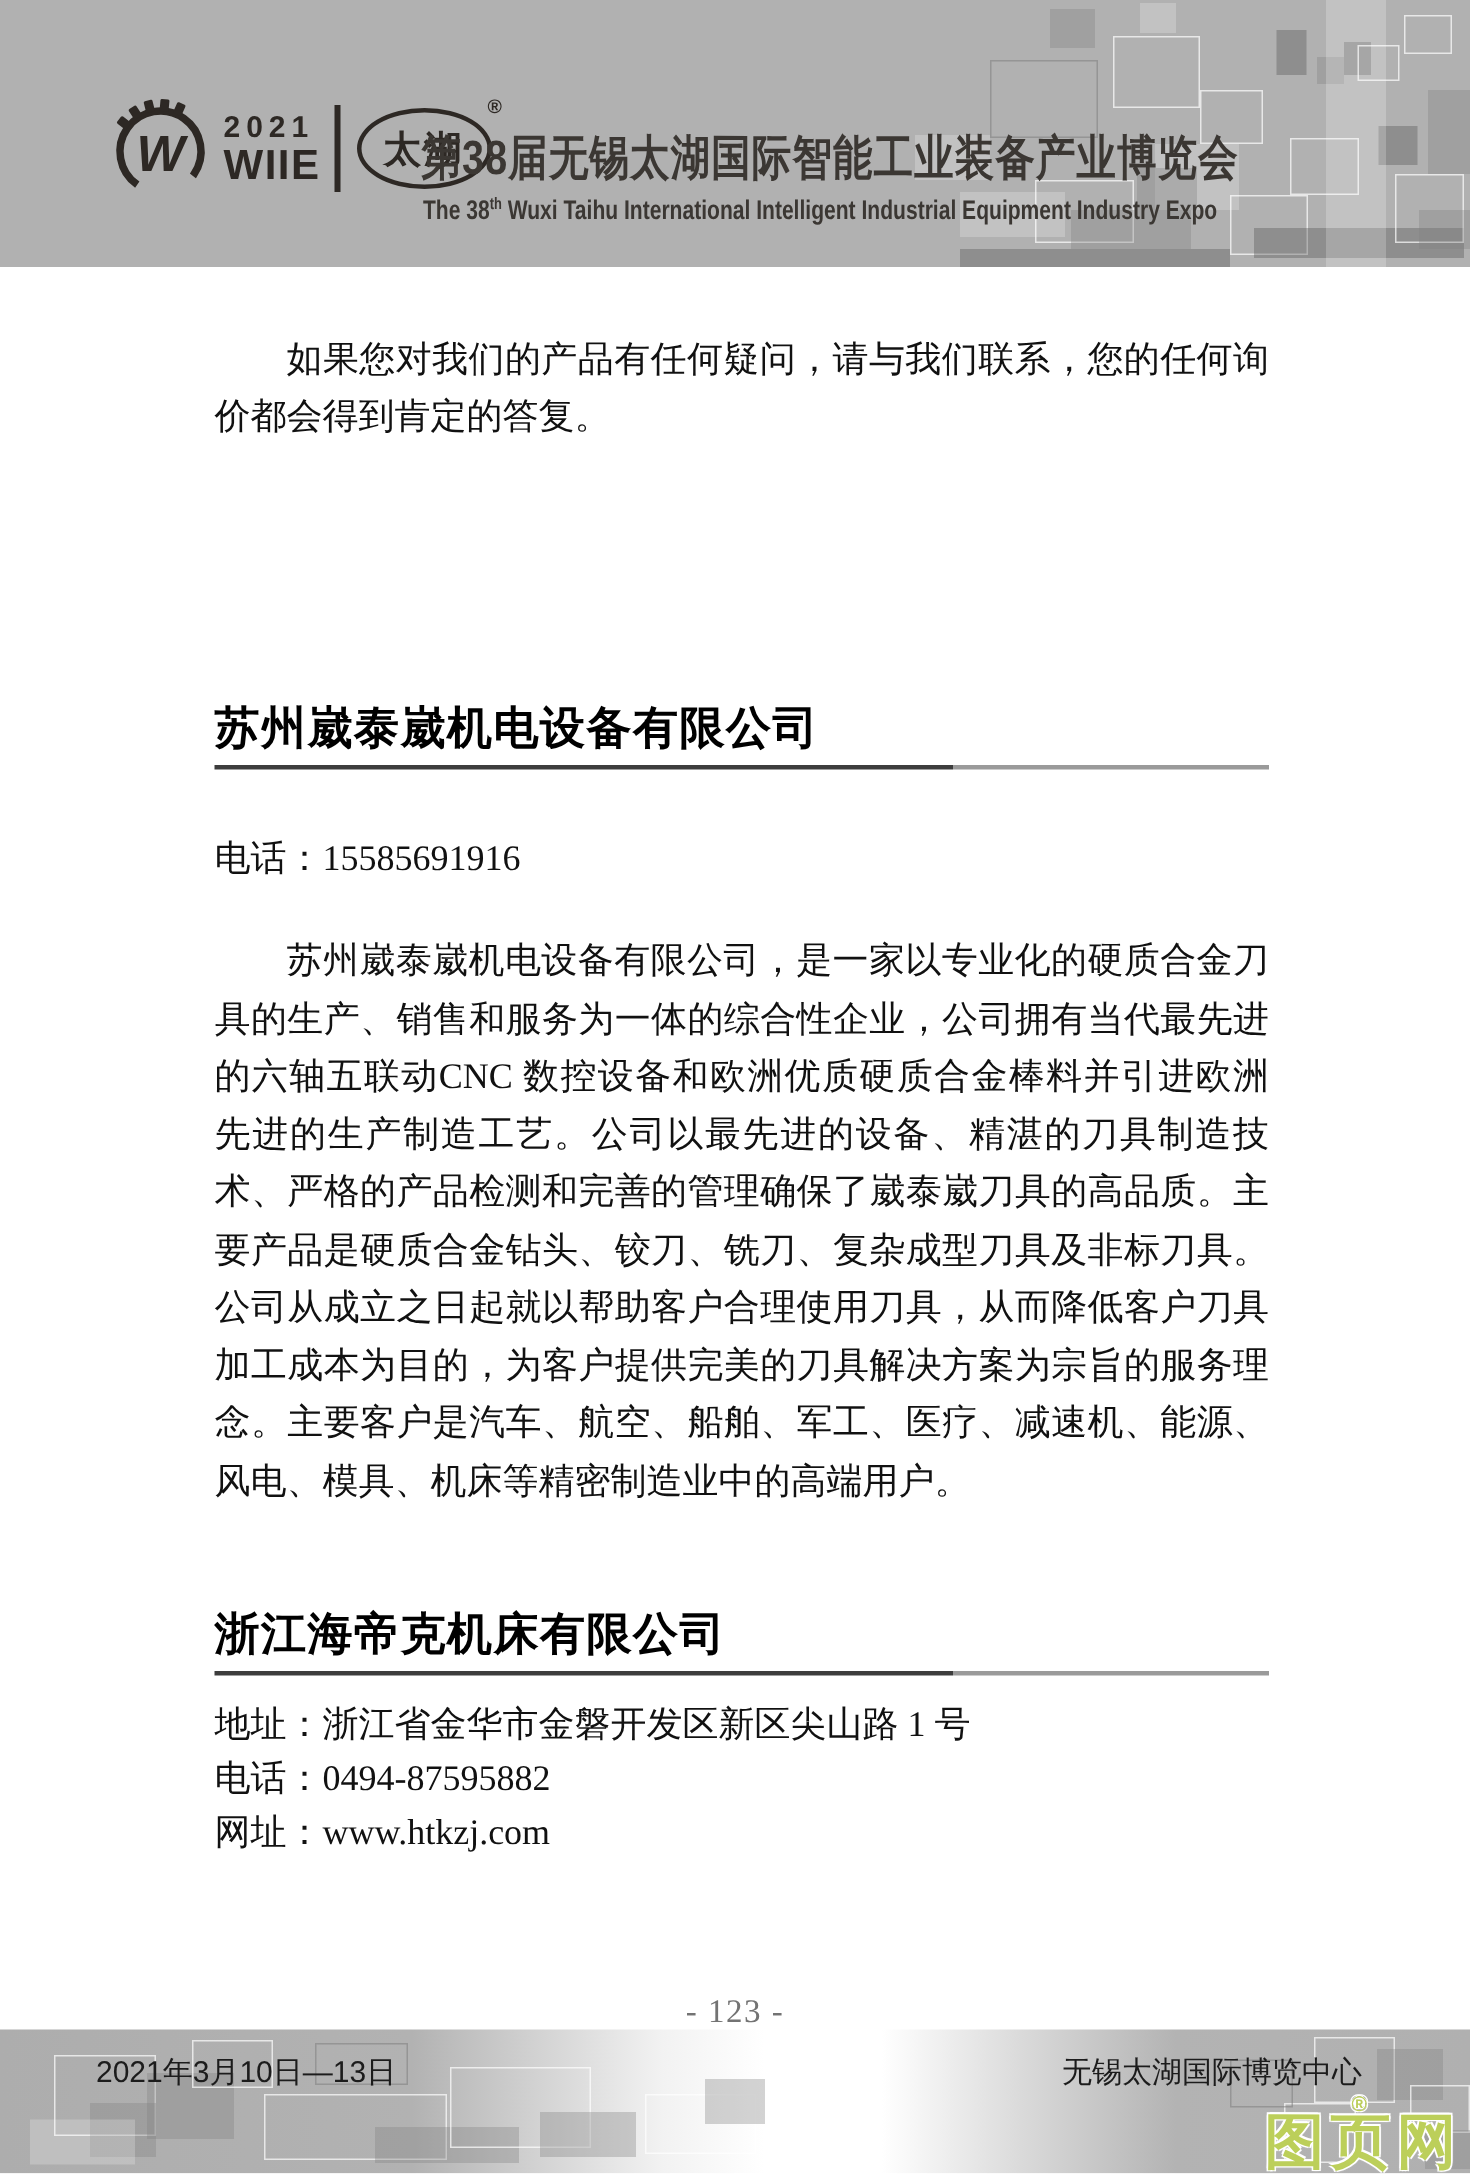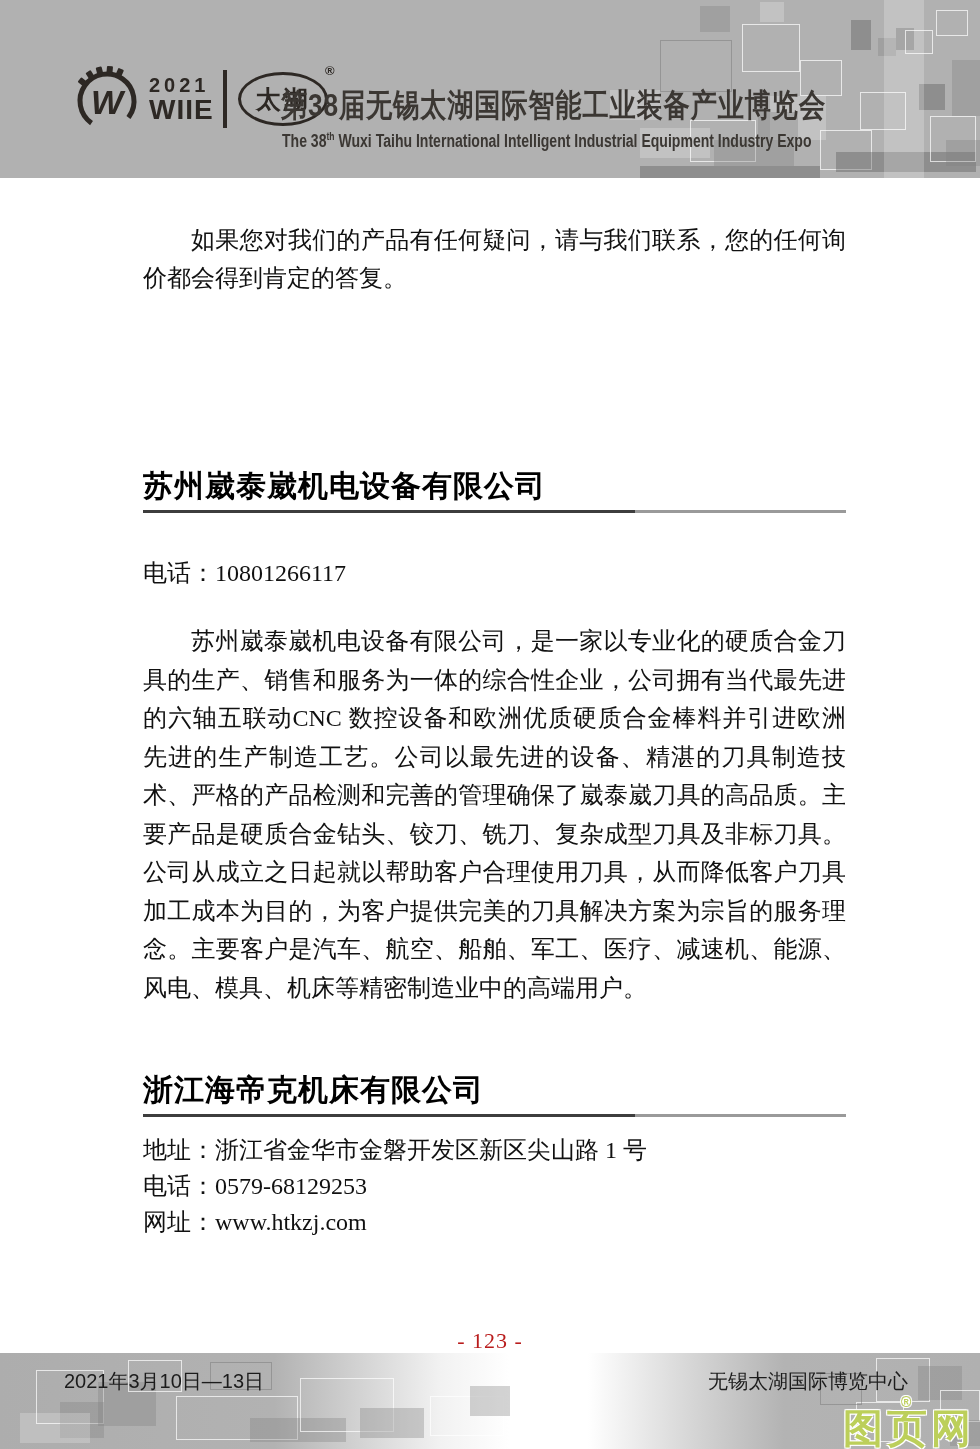--- a/index.html
+++ b/index.html
@@ -49,21 +49,21 @@
   .heading-1{top:467px;}
   .heading-2{top:1071px;}
 
   .contact-line{font-size:24px;line-height:35.8px;}
   .contact-1{top:556px;}
   .contacts-2{top:1133px;}
 
   .company-desc{top:622px;font-size:24px;line-height:38.5px;text-align:justify;text-indent:2em;}
 
   .page-number{position:absolute;left:0;top:1328px;width:980px;text-align:center;
-               font-size:22px;letter-spacing:1px;color:#b91c1c;}
+               font-size:22px;letter-spacing:1px;color:#737373;}
 
   
   .footer{position:absolute;left:0;top:1353px;width:980px;height:96px;overflow:hidden;
           background:linear-gradient(to right,#adadad 0%,#b2b2b2 28%,#f2f2f2 45%,#ffffff 52%,#ffffff 60%,#d8d8d8 70%,#b3b3b3 80%,#b0b0b0 100%);}
   .footer-date{position:absolute;left:64px;top:15px;font-family:"Liberation Sans","DejaVu Sans",sans-serif;
                font-size:20px;font-weight:500;color:#1c1c1c;z-index:3;}
   .footer-venue{position:absolute;right:72px;top:15px;font-family:"Liberation Sans","DejaVu Sans",sans-serif;
                 font-size:20px;font-weight:500;color:#1c1c1c;z-index:3;}
 
   .watermark{position:absolute;right:5px;bottom:1px;z-index:4;
@@ -139,36 +139,36 @@
   <div class="col intro">
     <p class="indent">如果您对我们的产品有任何疑问，请与我们联系，您的任何询价都会得到肯定的答复。</p>
   </div>
 
   <div class="col company-heading heading-1">
     <h2>苏州崴泰崴机电设备有限公司</h2>
     <div class="heading-rule"></div>
   </div>
 
   <div class="col contact-line contact-1">
-    <span>电话：</span><span>10801266117</span>
+    <span>电话：</span><span>15585691916</span>
   </div>
 
   <div class="col company-desc">苏州崴泰崴机电设备有限公司，是一家以专业化的硬质合金刀具的生产、销售和服务为一体的综合性企业，公司拥有当代最先进的六轴五联动CNC 数控设备和欧洲优质硬质合金棒料并引进欧洲先进的生产制造工艺。公司以最先进的设备、精湛的刀具制造技术、严格的产品检测和完善的管理确保了崴泰崴刀具的高品质。主要产品是硬质合金钻头、铰刀、铣刀、复杂成型刀具及非标刀具。公司从成立之日起就以帮助客户合理使用刀具，从而降低客户刀具加工成本为目的，为客户提供完美的刀具解决方案为宗旨的服务理念。主要客户是汽车、航空、船舶、军工、医疗、减速机、能源、风电、模具、机床等精密制造业中的高端用户。</div>
 
   <div class="col company-heading heading-2">
     <h2>浙江海帝克机床有限公司</h2>
     <div class="heading-rule"></div>
   </div>
 
   <div class="col contacts-2">
     <div class="contact-line">
       <span>地址：</span><span>浙江省金华市金磐开发区新区尖山路 1 号</span>
     </div>
     <div class="contact-line">
-      <span>电话：</span><span>0579-68129253</span>
+      <span>电话：</span><span>0494-87595882</span>
     </div>
     <div class="contact-line">
       <span>网址：</span><span>www.htkzj.com</span>
     </div>
   </div>
 
   <div class="page-number">- 123 -</div>
 
   <div class="footer">
     <div class="deco" id="footer-deco">

